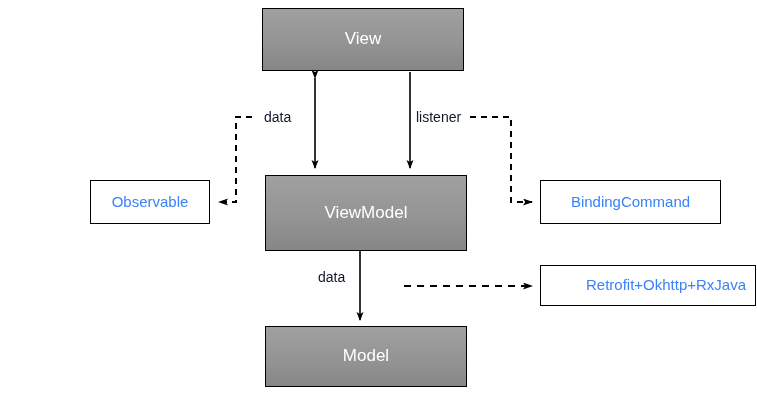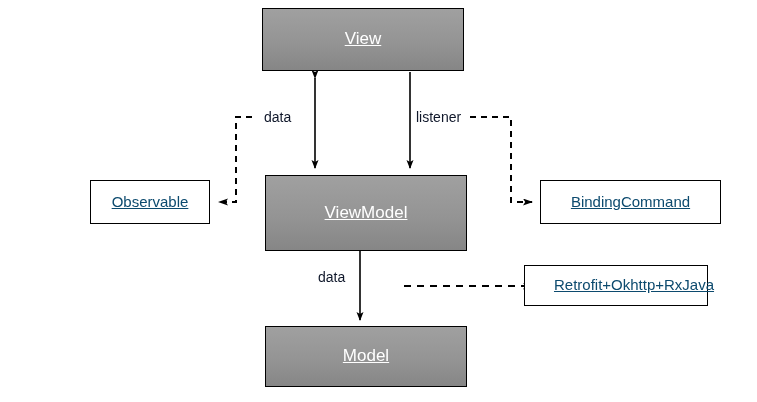--- a/index.html
+++ b/index.html
@@ -26,53 +26,52 @@
     height: 402px;
     pointer-events: none;
   }
   .node {
     position: absolute;
     box-sizing: border-box;
     display: flex;
     align-items: center;
     justify-content: center;
     text-align: center;
-    text-decoration: underline;
   }
   .node-filled {
     border: 1px solid #000000;
     background: linear-gradient(180deg, #a0a0a0 0%, #949494 55%, #868686 100%);
     color: #ffffff;
     font-size: 17px;
   }
   .node-plain {
     border: 1px solid #000000;
     background: #ffffff;
-    color: #0c4a6e;
+    color: #3b82f6;
     font-size: 15px;
   }
   .node-label {
     display: block;
     line-height: 1.1;
     white-space: nowrap;
   }
   .edge-label {
     position: absolute;
     font-size: 14px;
     color: #0f172a;
     white-space: nowrap;
     line-height: 1;
   }
   
   #node-view        { left: 262px; top: 8px;   width: 202px; height: 63px; }
   #node-viewmodel   { left: 265px; top: 175px; width: 202px; height: 76px; }
   #node-model       { left: 265px; top: 326px; width: 202px; height: 61px; }
   #node-observable  { left: 90px;  top: 180px; width: 120px; height: 44px; }
   #node-binding     { left: 540px; top: 180px; width: 181px; height: 44px; }
-  #node-retrofit    { left: 524px; top: 265px; width: 184px; height: 41px; padding-left: 36px; }
+  #node-retrofit    { left: 540px; top: 265px; width: 216px; height: 41px; padding-left: 36px; }
   
   #label-data-left  { left: 264px; top: 110px; }
   #label-listener   { left: 416px; top: 110px; }
   #label-data-mid   { left: 318px; top: 270px; }
 </style>
 </head>
 <body>
 
 <div id="canvas">
 

